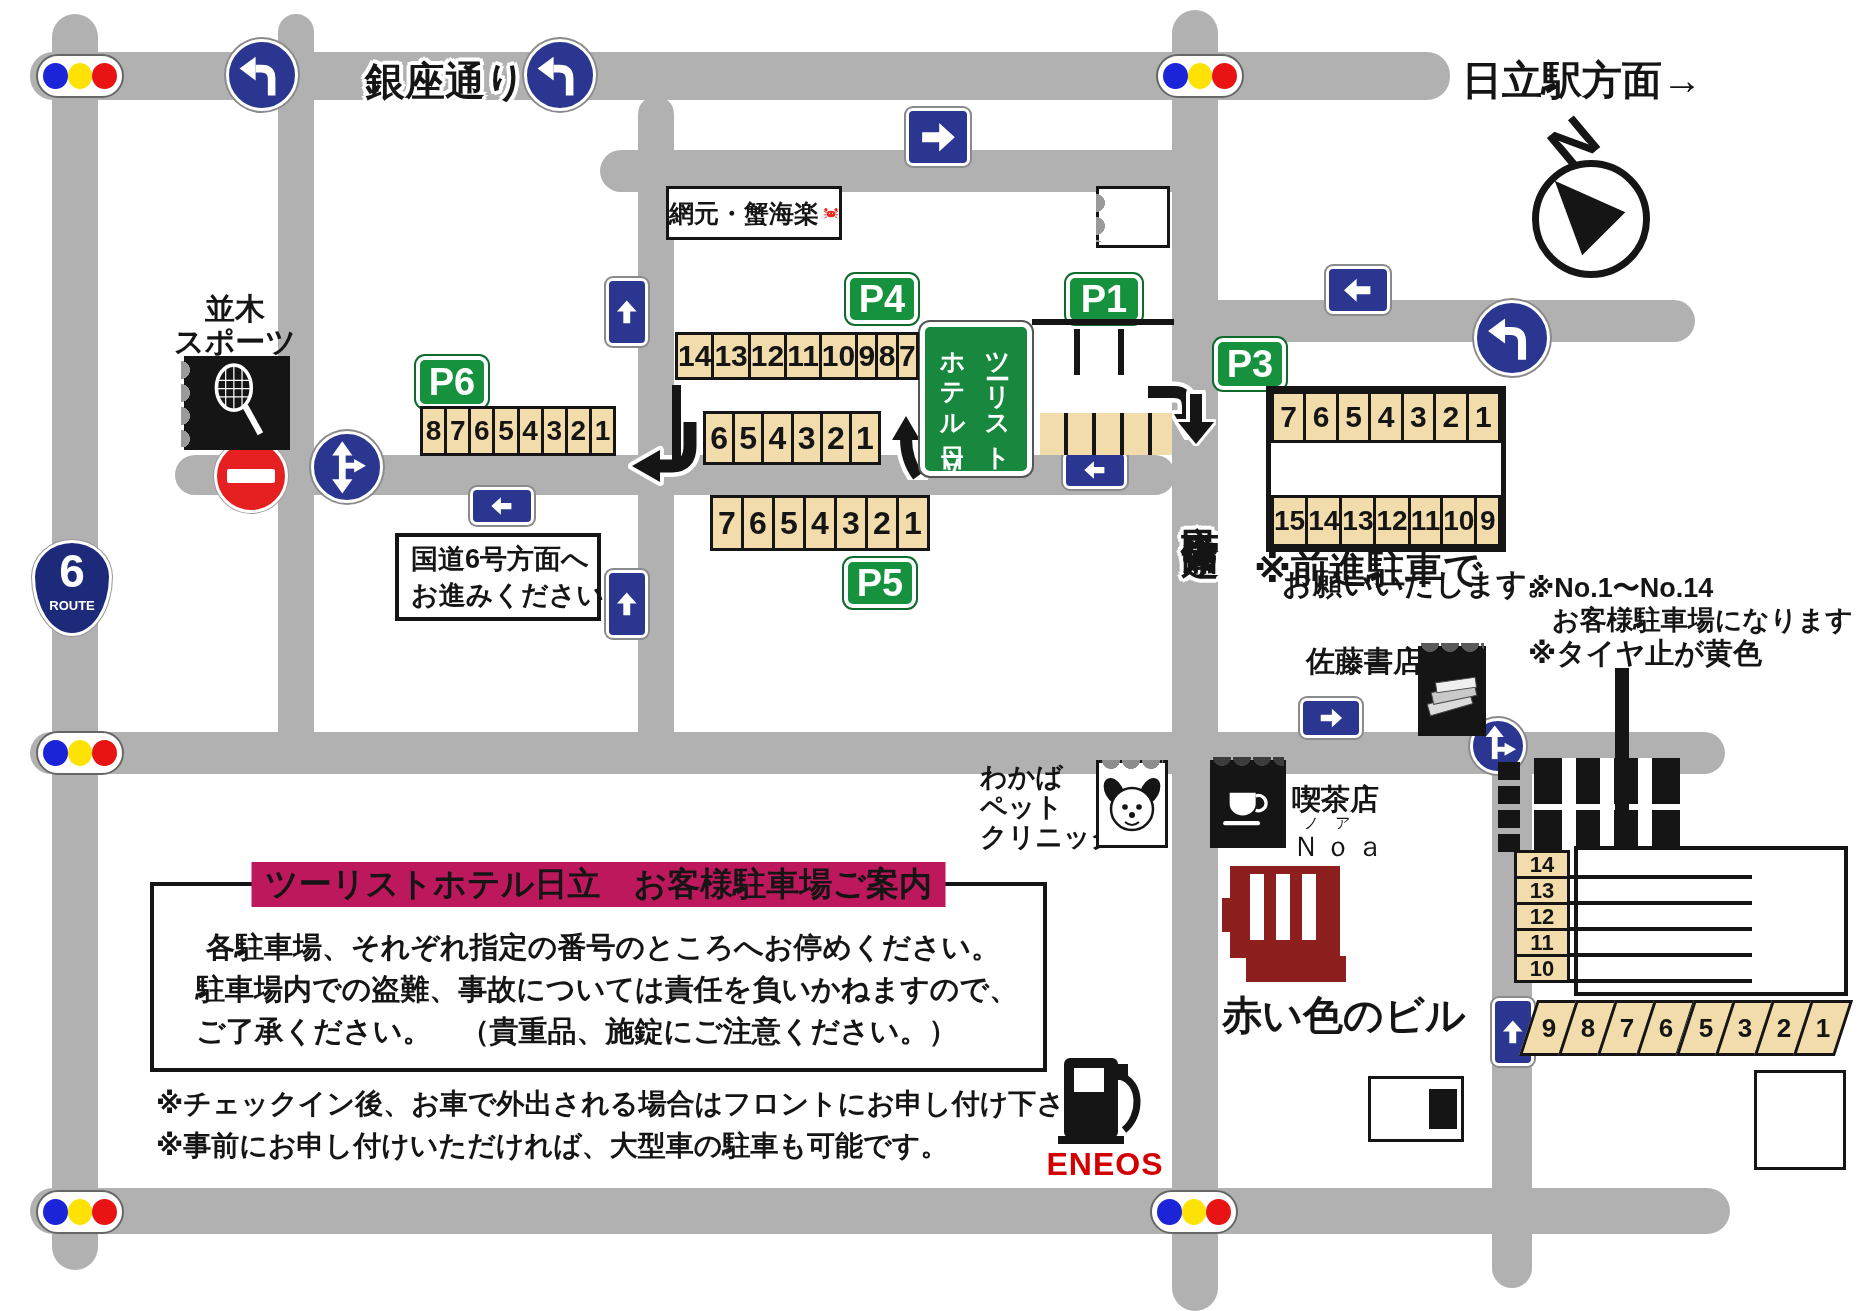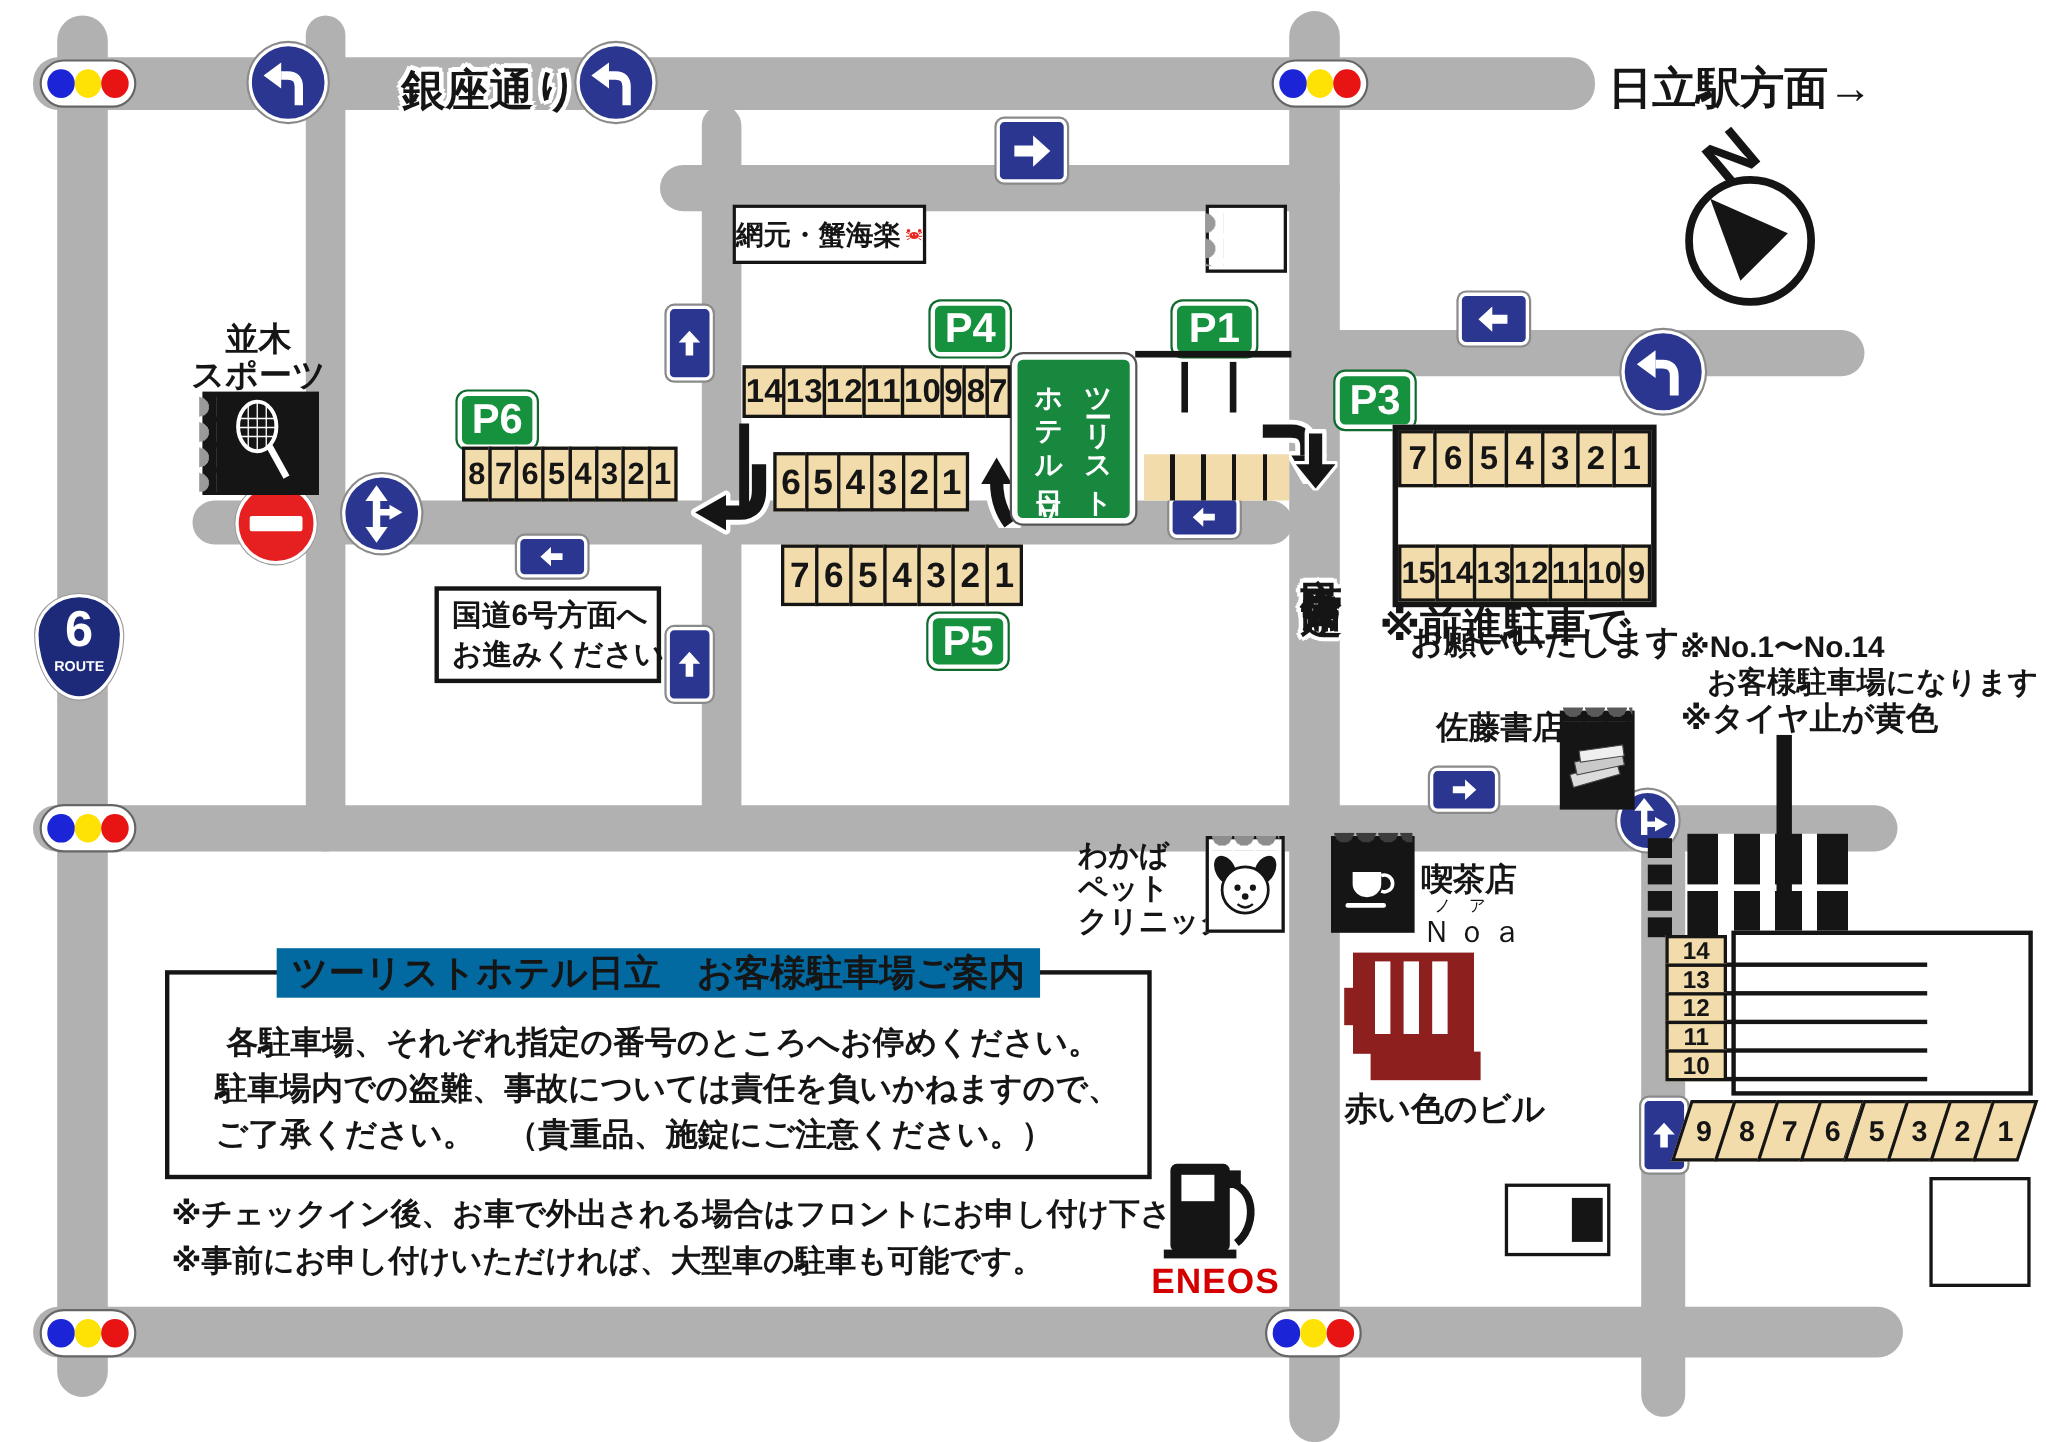--- a/index.html
+++ b/index.html
@@ -296,21 +296,21 @@
   <div class="txt" style="left:1304px;top:814px;font-size:15px;letter-spacing:16px;font-weight:normal;">ノア</div>
   <div class="txt" style="left:1292px;top:828px;font-size:28px;font-weight:normal;letter-spacing:4px;">Ｎｏａ</div>
 
   <div class="bld" style="left:1230px;top:866px;width:110px;height:92px;background:#8e1f1f;">
     <i class="abs" style="left:20px;top:8px;width:14px;height:66px;background:#fff;"></i>
     <i class="abs" style="left:46px;top:8px;width:14px;height:66px;background:#fff;"></i>
     <i class="abs" style="left:72px;top:8px;width:14px;height:66px;background:#fff;"></i>
   </div>
   <div class="bld" style="left:1222px;top:898px;width:12px;height:34px;background:#8e1f1f;"></div>
   <div class="bld" style="left:1246px;top:956px;width:100px;height:26px;background:#8e1f1f;"></div>
-  <div class="txt" style="left:1222px;top:988px;font-size:30px;">赤い色のビル</div>
+  <div class="txt" style="left:1222px;top:988px;font-size:40px;">赤い色のビル</div>
 
   <svg class="abs" style="left:1056px;top:1042px;" width="92" height="104" viewBox="0 0 92 104">
     <rect x="8" y="16" width="54" height="80" rx="6" fill="#151515"></rect>
     <rect x="18" y="26" width="30" height="24" fill="#fff"></rect>
     <rect x="58" y="22" width="14" height="16" fill="#151515"></rect>
     <path d="M64,34 C86,40 86,74 68,88" stroke="#151515" stroke-width="7" fill="none"></path>
     <rect x="2" y="94" width="66" height="8" fill="#151515"></rect>
   </svg>
   <div class="txt" style="left:1040px;top:1146px;width:130px;text-align:center;font-size:32px;color:#d40000;letter-spacing:1px;">ENEOS</div>
 
@@ -544,21 +544,21 @@
     <div class="txt" style="position:static;font-size:27px;line-height:36px;">国道6号方面へ</div>
     <div class="txt" style="position:static;font-size:27px;line-height:36px;">お進みください</div>
   </div>
   <div class="txt" style="left:1254px;top:544px;font-size:38px;">※前進駐車で</div>
   <div class="txt" style="left:1282px;top:564px;font-size:30px;text-align:right;">お願いいたします。</div>
   <div class="txt" style="left:1528px;top:570px;font-size:27px;">※No.1〜No.14</div>
   <div class="txt" style="left:1552px;top:602px;font-size:27px;">お客様駐車場になります</div>
   <div class="txt" style="left:1528px;top:634px;font-size:29px;">※タイヤ止が黄色</div>
 
   <div class="box" style="left:150px;top:882px;width:897px;height:190px;border-width:4px;">
-    <div class="txt" style="left:50%;top:-24px;transform:translateX(-50%);font-size:33px;background:#0369a1;padding:0 14px;">ツーリストホテル日立　お客様駐車場ご案内</div>
+    <div class="txt" style="left:50%;top:-24px;transform:translateX(-50%);font-size:33px;background:#be185d;padding:0 14px;">ツーリストホテル日立　お客様駐車場ご案内</div>
     <div class="txt" style="left:42px;top:42px;font-size:29px;margin-left:10px;">各駐車場、それぞれ指定の番号のところへお停めください。</div>
     <div class="txt" style="left:42px;top:84px;font-size:29px;">駐車場内での盗難、事故については責任を負いかねますので、</div>
     <div class="txt" style="left:42px;top:126px;font-size:29px;">ご了承ください。　（貴重品、施錠にご注意ください。）</div>
   </div>
   <div class="txt" style="left:156px;top:1085px;font-size:28px;">※チェックイン後、お車で外出される場合はフロントにお申し付け下さい。</div>
   <div class="txt" style="left:156px;top:1127px;font-size:28px;">※事前にお申し付けいただければ、大型車の駐車も可能です。</div>
 
 </div>
 
 </body></html>

